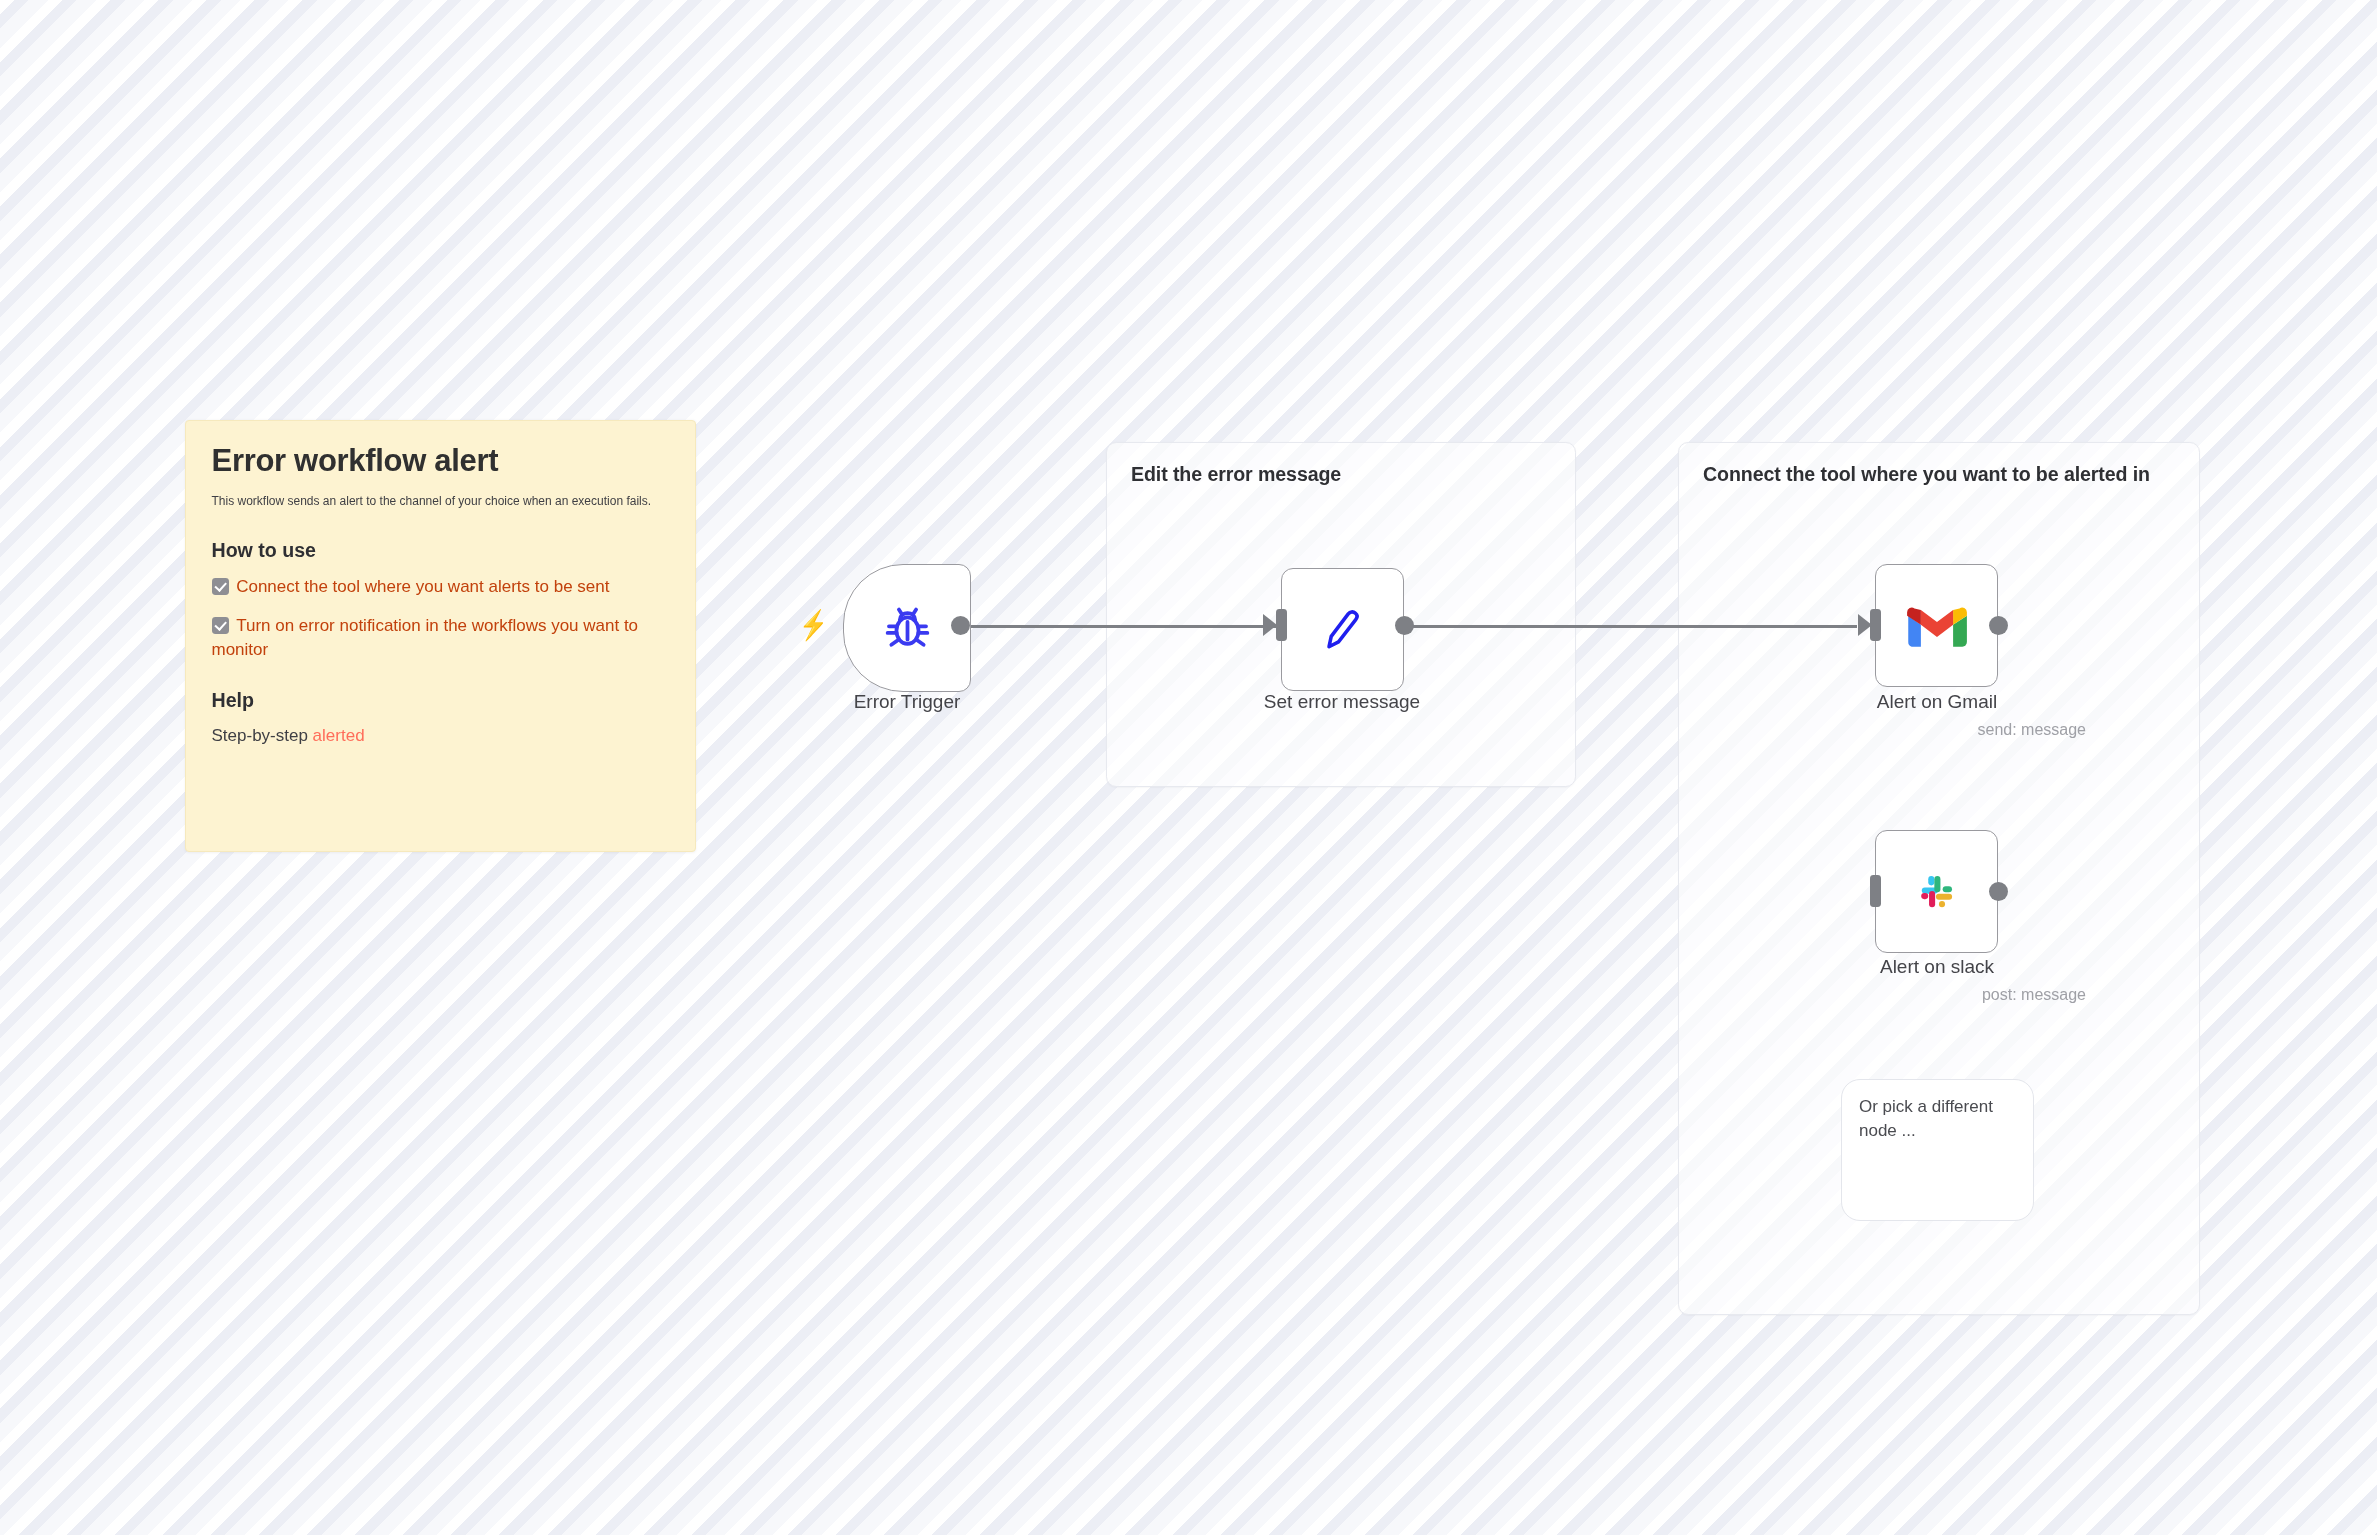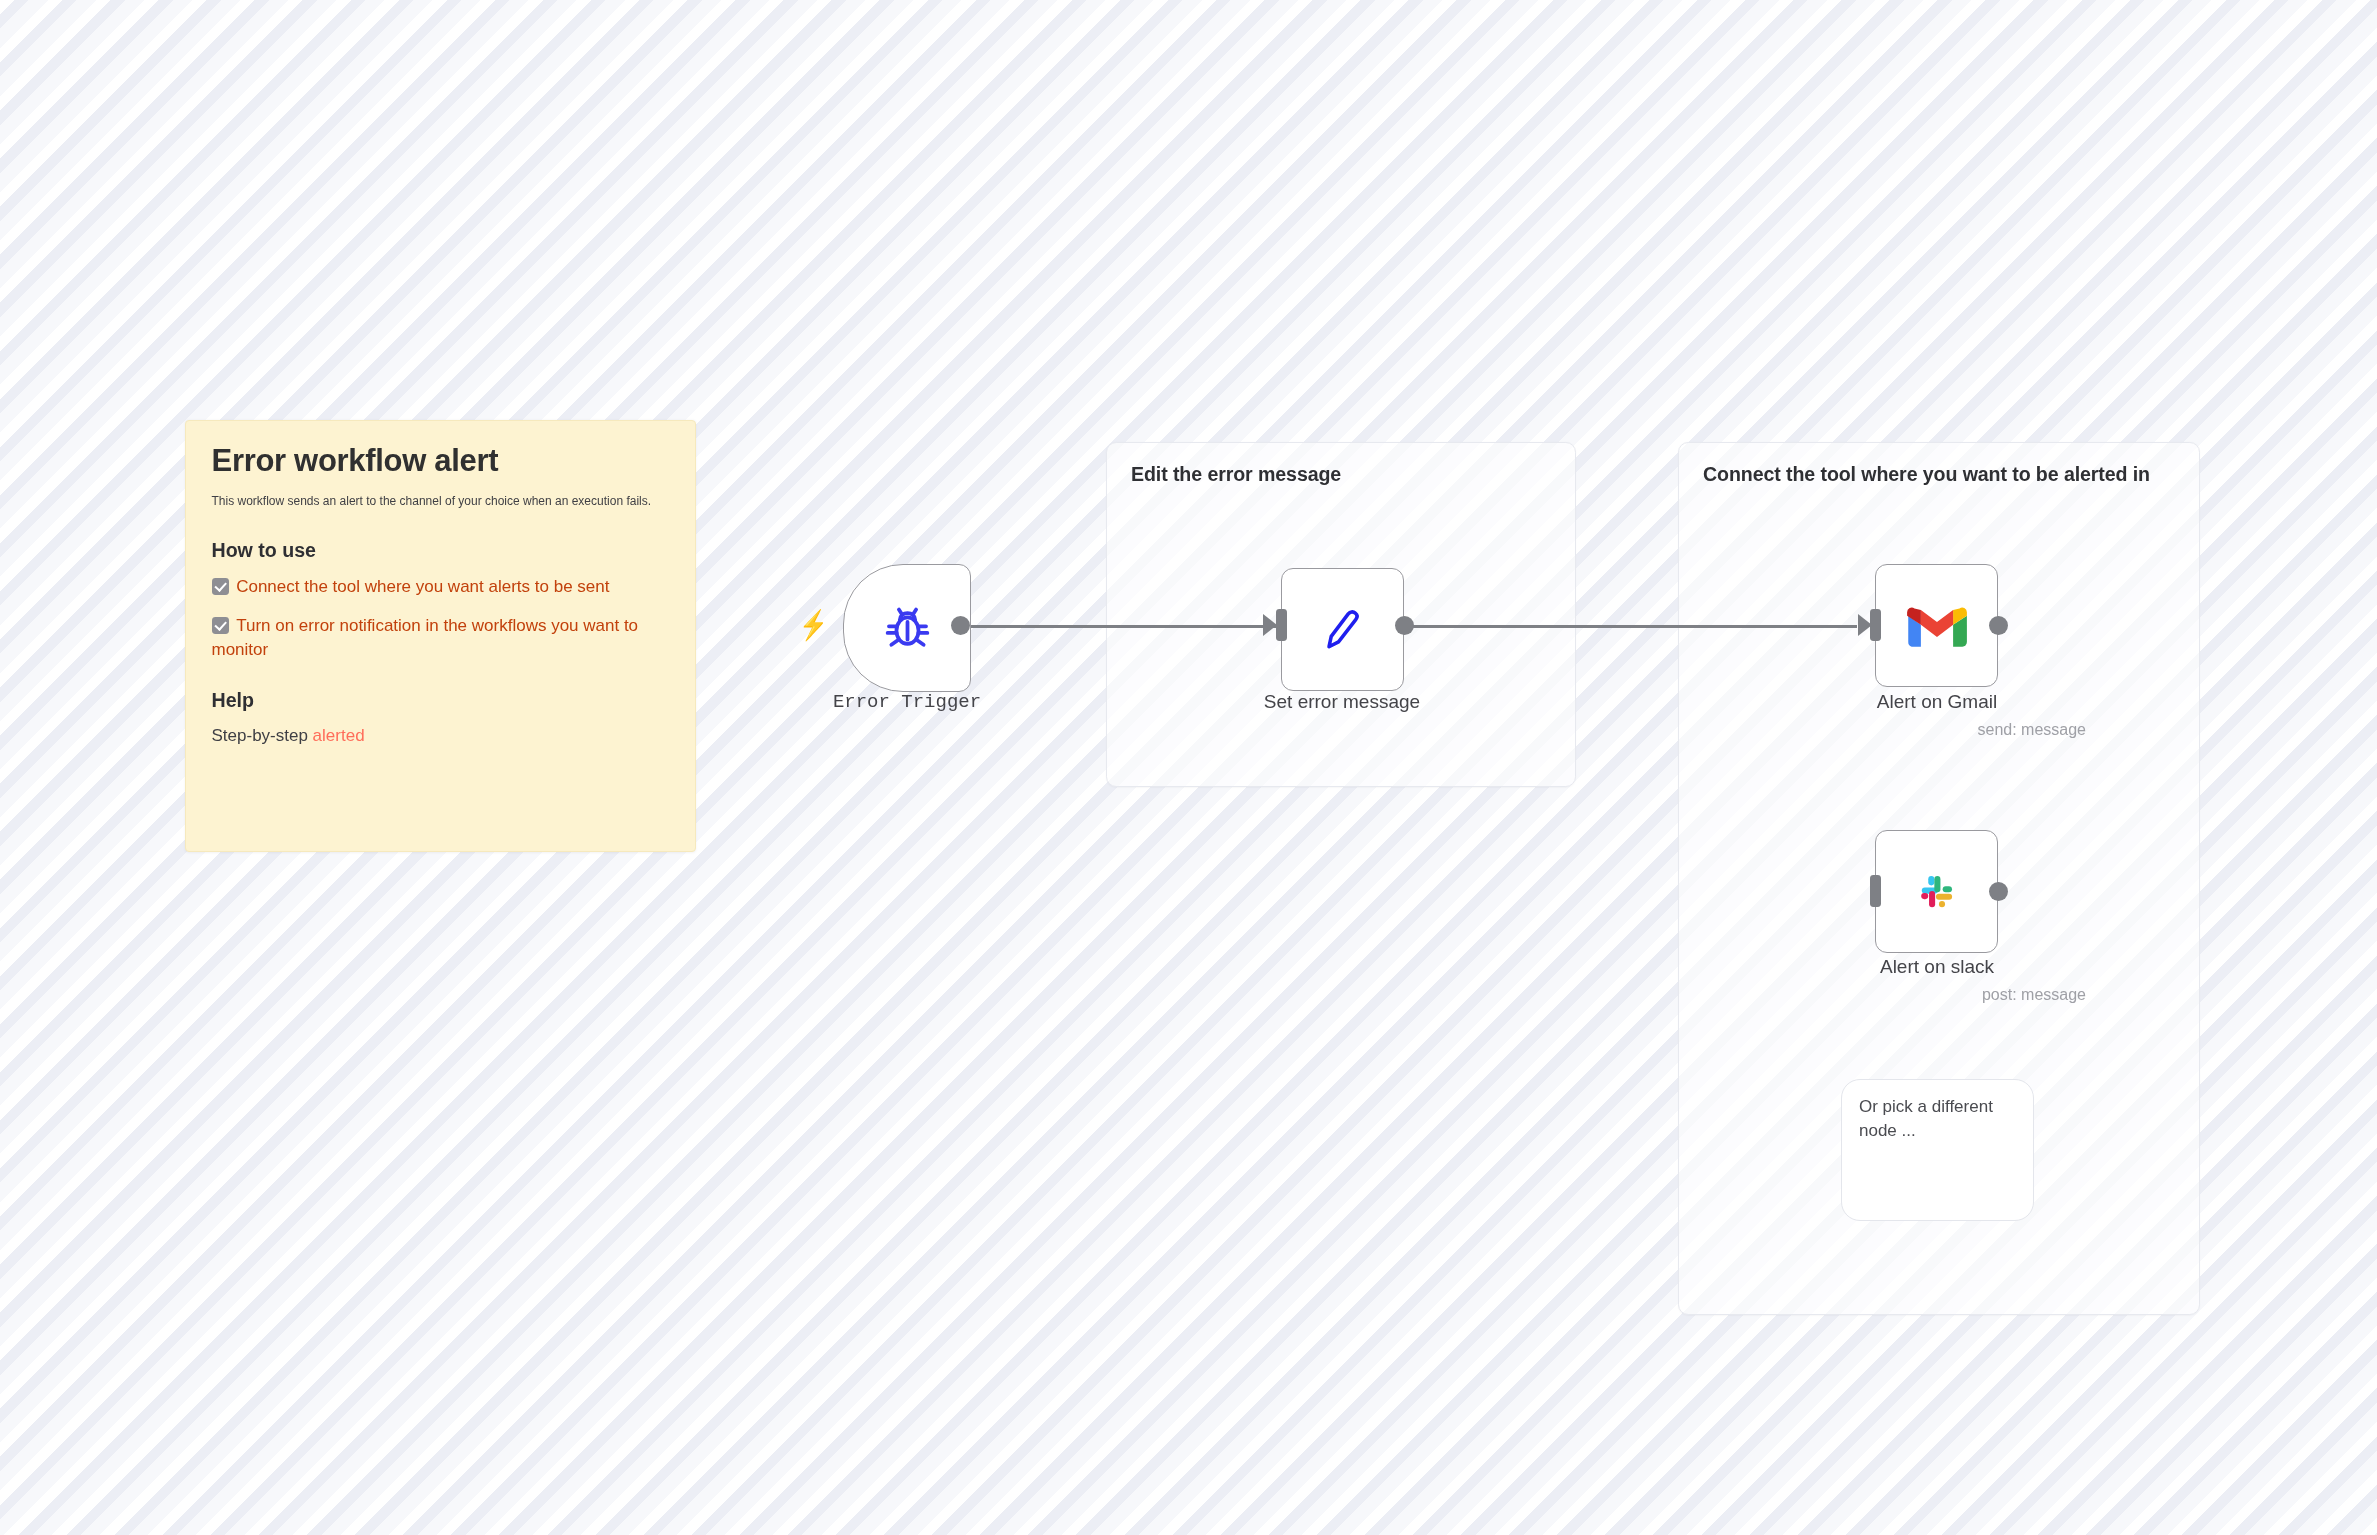--- a/index.html
+++ b/index.html
@@ -227,21 +227,21 @@
         <ellipse cx="12" cy="13" rx="5" ry="6"></ellipse>
         <path d="M12 9v8"></path>
         <path d="M8.5 8.2c0-1.9 1.6-3.2 3.5-3.2s3.5 1.3 3.5 3.2"></path>
         <path d="M9.4 5.4 8.1 3.4M14.6 5.4l1.3-2"></path>
         <path d="M7 11H3.6M7 14H3M7.6 17.3 4.7 19.4"></path>
         <path d="M17 11h3.4M17 14h4M16.4 17.3l2.9 2.1"></path>
       </g>
     </svg>
   </div>
   <div class="port-out" style="left:951px; top:616px;"></div>
-  <div class="node-label" style="left:758px; top:691px; width:298px;font-family:Liberation Mono, monospace;">Error Trigger</div>
+  <div class="node-label" style="left:758px; top:691px; width:298px;">Error Trigger</div>
 
   <div class="node node-std" style="left:1281px; top:568px;">
     <svg width="53" height="53" viewBox="0 0 24 24" fill="none">
       <path d="M17.8 4.6c-1-.9-2.4-.7-3.2.3L6.9 15.1l-1 4.7 4.3-2.2 7.8-10.1c.8-1 .8-2.1-.2-2.9z" stroke="#1F1FEE" stroke-width="1.6" stroke-linejoin="round" stroke-linecap="round"></path>
     </svg>
   </div>
   <div class="port-in-arrow" style="left:1263px; top:614px;"></div>
   <div class="port-in-bar" style="left:1276px; top:609px;"></div>
   <div class="port-out" style="left:1395px; top:616px;"></div>
   <div class="node-label" style="left:1193px; top:691px; width:298px;">Set error message</div>

